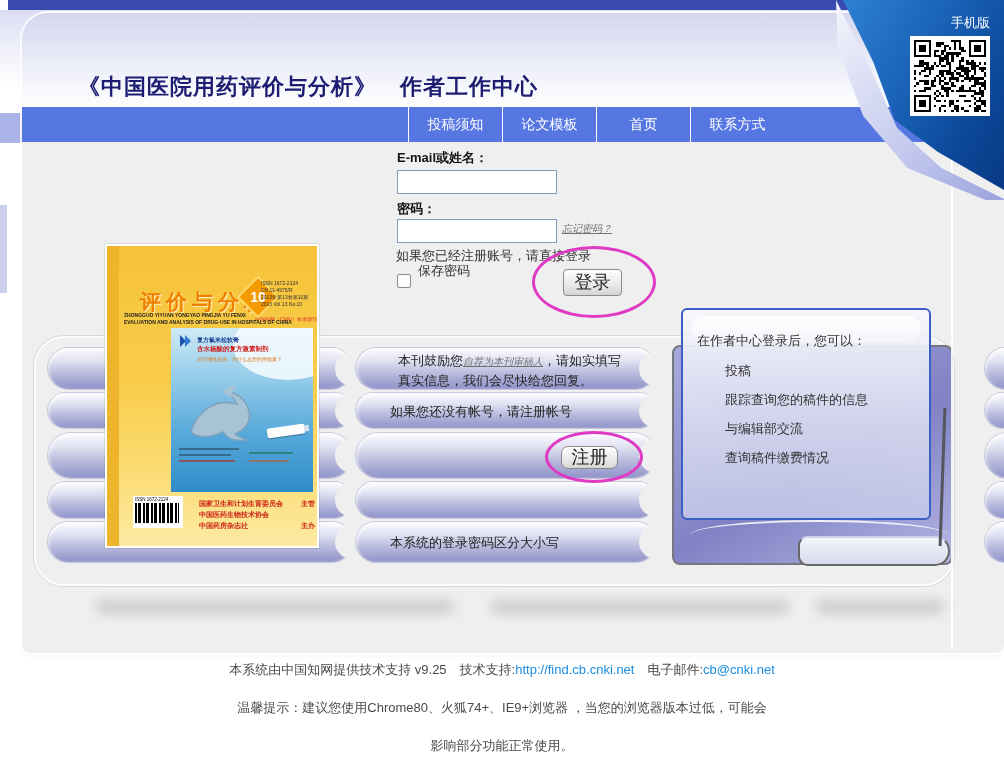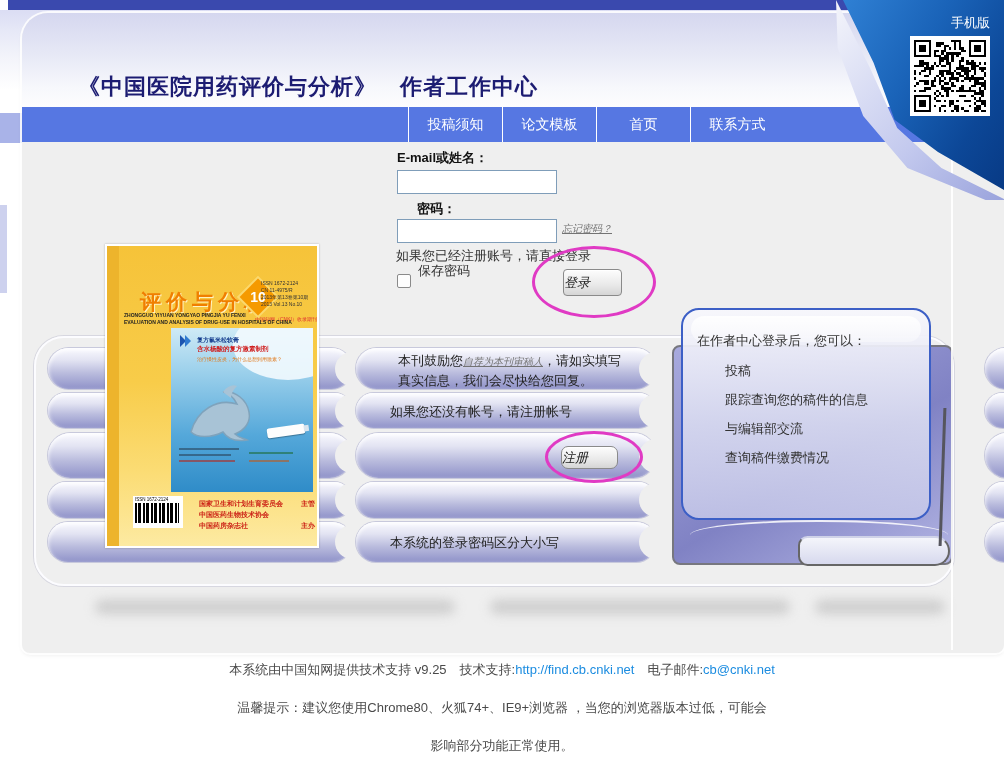--- a/index.html
+++ b/index.html
@@ -26,21 +26,21 @@
   .nav-item{width:93px;height:35px;line-height:35px;text-align:center;color:#fff;font-size:14px;
     border-left:1px solid #ffffff;cursor:pointer;}
 
   
   .form-label{font-size:13px;font-weight:bold;color:#111;}
   .tbox{width:160px;height:24px;border:1px solid #7f9db9;background:#fff;font-size:13px;padding:0 3px;box-sizing:border-box;}
   .link{color:#737373;text-decoration:underline;font-size:10px;cursor:pointer;font-style:italic;}
   .hint-text{font-size:13px;color:#333;}
   .chk{width:14px;height:14px;border:1px solid #8a8a8a;background:#fdfdfd;border-radius:2px;box-sizing:border-box;cursor:pointer;}
   .btn{border:1px solid #8a8a8a;border-radius:4px;background:linear-gradient(180deg,#fdfdfd,#e9e9e9 60%,#d5d5d5);
-    font-size:13px;color:#222;cursor:pointer;box-shadow:inset 0 1px 0 #fff;font-style:italic;}
+    font-size:18px;color:#222;text-align:center;cursor:pointer;box-shadow:inset 0 1px 0 #fff;}
   .ellipse{border:3px solid #e03ac4;border-radius:50%;background:transparent;}
 
   
   .outline-panel{left:34px;top:336px;width:916px;height:246px;border:2px solid rgba(252,252,255,.95);
     border-radius:30px;box-shadow:0 0 0 1px rgba(195,195,212,.55);}
   .cap{position:absolute;border-radius:26px;
     background:linear-gradient(180deg,#fafaff 0%,#e2e3f2 30%,#b9bbdd 62%,#8f92c9 100%);
     box-shadow:0 0 0 1px rgba(168,170,204,.55),inset 0 2px 4px rgba(255,255,255,.9);}
   .cap::after{content:"";position:absolute;right:-17px;top:50%;transform:translateY(-50%);
     width:34px;height:34px;border-radius:50%;background:#efefef;}
@@ -78,21 +78,21 @@
   .publishers{position:absolute;left:92px;top:252px;width:116px;font-size:7px;font-weight:bold;color:#cc2418;line-height:11px;}
   .pub-role{float:right;}
 
   
   .laptop-screen{left:672px;top:345px;width:281px;height:220px;border:2px solid #77777f;border-radius:8px;box-sizing:border-box;
     background:linear-gradient(150deg,#a8aade 0%,#8082c4 55%,#b4b6e4 100%);}
   .laptop-swoosh{left:690px;top:520px;width:258px;height:28px;border-top:2px solid rgba(255,255,255,.85);border-radius:50%;}
   .laptop-base{left:798px;top:536px;width:152px;height:30px;background:linear-gradient(180deg,#f4f5fb,#d7d9ee);
     border:2px solid #666;border-radius:14px 22px 22px 14px;box-sizing:border-box;border-top-color:#cfd2e8;}
   .laptop-antenna{left:941px;top:408px;width:3px;height:138px;background:#55555d;transform:rotate(2deg);}
-  .info-panel{left:681px;top:308px;width:250px;height:212px;border:2px solid #3c5fc6;border-radius:18px;box-sizing:border-box;
+  .info-panel{left:681px;top:308px;width:250px;height:212px;border:2px solid #3c5fc6;border-radius:6px;box-sizing:border-box;
     background:linear-gradient(180deg,rgba(247,247,252,.95) 0%,rgba(216,218,240,.9) 55%,rgba(198,200,233,.86) 100%);}
   .info-gloss{position:absolute;left:8px;top:6px;width:230px;height:26px;border-radius:13px;
     background:linear-gradient(180deg,rgba(255,255,255,.9),rgba(255,255,255,.35));}
   .info-title{position:absolute;left:14px;top:22px;font-size:13px;color:#333;}
   .info-item{position:absolute;left:42px;font-size:13px;color:#333;}
 
   
   .fold-curl{left:836px;top:0;width:170px;height:200px;
     background:linear-gradient(135deg,#f4f5fb 0%,#c3c9ee 60%,#9aa3dc 100%);
     clip-path:polygon(0% 0%,20% 34%,36% 64%,62% 84%,100% 100%,88% 100%,42% 84%,16% 58%,1% 24%);}
@@ -126,21 +126,21 @@
   <div class="abs navbar"></div>
   <div class="abs nav-items">
     <div class="nav-item">投稿须知</div>
     <div class="nav-item">论文模板</div>
     <div class="nav-item">首页</div>
     <div class="nav-item">联系方式</div>
   </div>
 
   <div class="abs form-label" style="left:397px;top:149px;">E-mail或姓名：</div>
   <input class="abs tbox" style="left: 397px; top: 170px;">
-  <div class="abs form-label" style="left:417px;top:200px;">密码：</div>
+  <div class="abs form-label" style="left:397px;top:200px;">密码：</div>
   <input type="password" class="abs tbox" style="left: 397px; top: 219px;">
   <div class="abs link" style="left:562px;top:222px;">忘记密码？</div>
   <div class="abs hint-text" style="left:396px;top:247px;">如果您已经注册账号，请直接登录</div>
   <div class="abs chk" style="left:397px;top:274px;"></div>
   <div class="abs hint-text" style="left:418px;top:262px;">保存密码</div>
   <div class="abs btn" style="left:563px;top:269px;width:57px;height:25px;line-height:25px;">登录</div>
 
   <div class="abs outline-panel"></div>
 
   <div class="cap" style="left:48px;top:348px;width:304px;height:41px;"></div>

